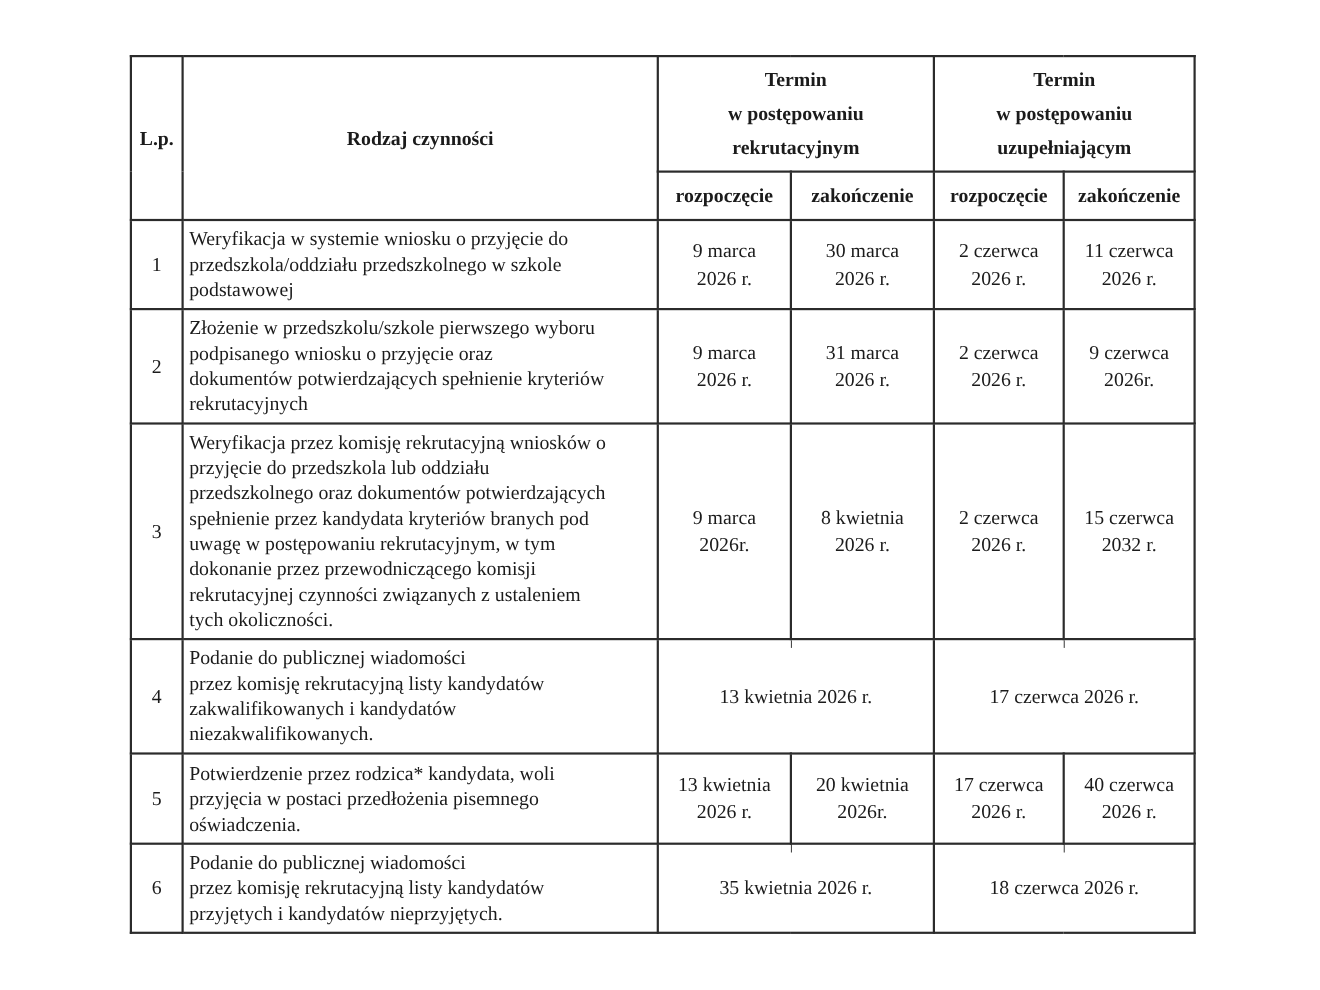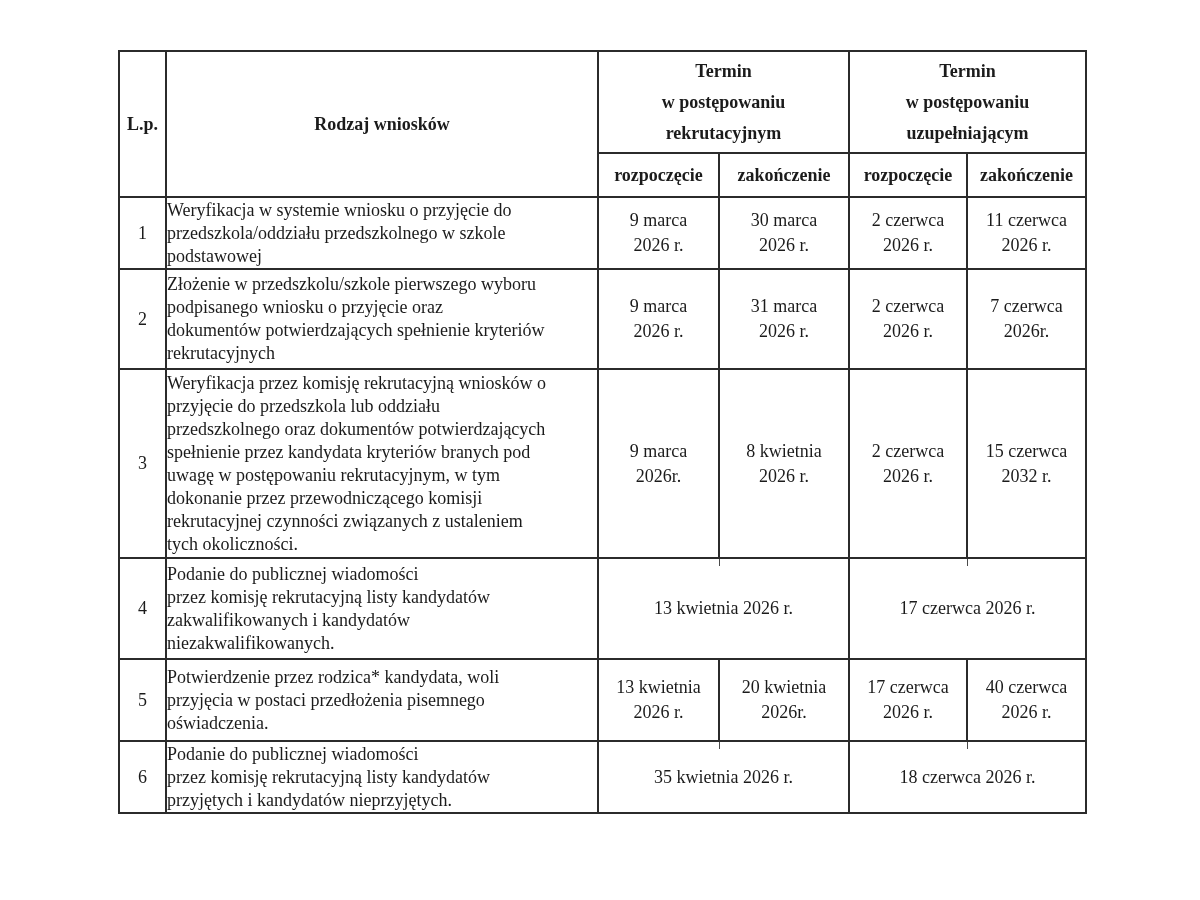--- a/index.html
+++ b/index.html
@@ -21,21 +21,21 @@
     left: 118px;
     top: 50px;
     width: 967px;
     border-collapse: collapse;
     table-layout: fixed;
     background: #ffffff;
   }
   table.schedule th,
   table.schedule td {
     border: 2px solid #2b2b2b;
-    padding: 0;
+    padding: 5px;
     vertical-align: middle;
     font-size: 18px;
     color: #1b1b1b;
     overflow: hidden;
   }
   
   th.h-main {
     font-weight: bold;
     text-align: center;
     white-space: pre-line;
@@ -115,21 +115,21 @@
       <col style="width:47px">
       <col style="width:432px">
       <col style="width:121px">
       <col style="width:130px">
       <col style="width:118px">
       <col style="width:119px">
     </colgroup>
     <thead>
       <tr class="r-head1">
         <th class="h-main" rowspan="2">L.p.</th>
-        <th class="h-main" rowspan="2">Rodzaj wniosków</th>
+        <th class="h-main" rowspan="2">Rodzaj czynności</th>
         <th class="h-main h-term" colspan="2">Termin
 w postępowaniu
 rekrutacyjnym</th>
         <th class="h-main h-term" colspan="2">Termin
 w postępowaniu
 uzupełniającym</th>
       </tr>
       <tr class="r-head2">
         <th class="h-sub">rozpoczęcie</th>
         <th class="h-sub">zakończenie</th>
@@ -157,21 +157,21 @@
         <td class="activity-cell">Złożenie w przedszkolu/szkole pierwszego wyboru
 podpisanego wniosku o przyjęcie oraz
 dokumentów potwierdzających spełnienie kryteriów
 rekrutacyjnych</td>
         <td class="date-cell">9 marca
 2026 r.</td>
         <td class="date-cell">31 marca
 2026 r.</td>
         <td class="date-cell">2 czerwca
 2026 r.</td>
-        <td class="date-cell">7 czerwca
+        <td class="date-cell">9 czerwca
 2026r.</td>
       </tr>
       <tr class="r3">
         <td class="no-cell">3</td>
         <td class="activity-cell">Weryfikacja przez komisję rekrutacyjną wniosków o
 przyjęcie do przedszkola lub oddziału
 przedszkolnego oraz dokumentów potwierdzających
 spełnienie przez kandydata kryteriów branych pod
 uwagę w postępowaniu rekrutacyjnym, w tym
 dokonanie przez przewodniczącego komisji

